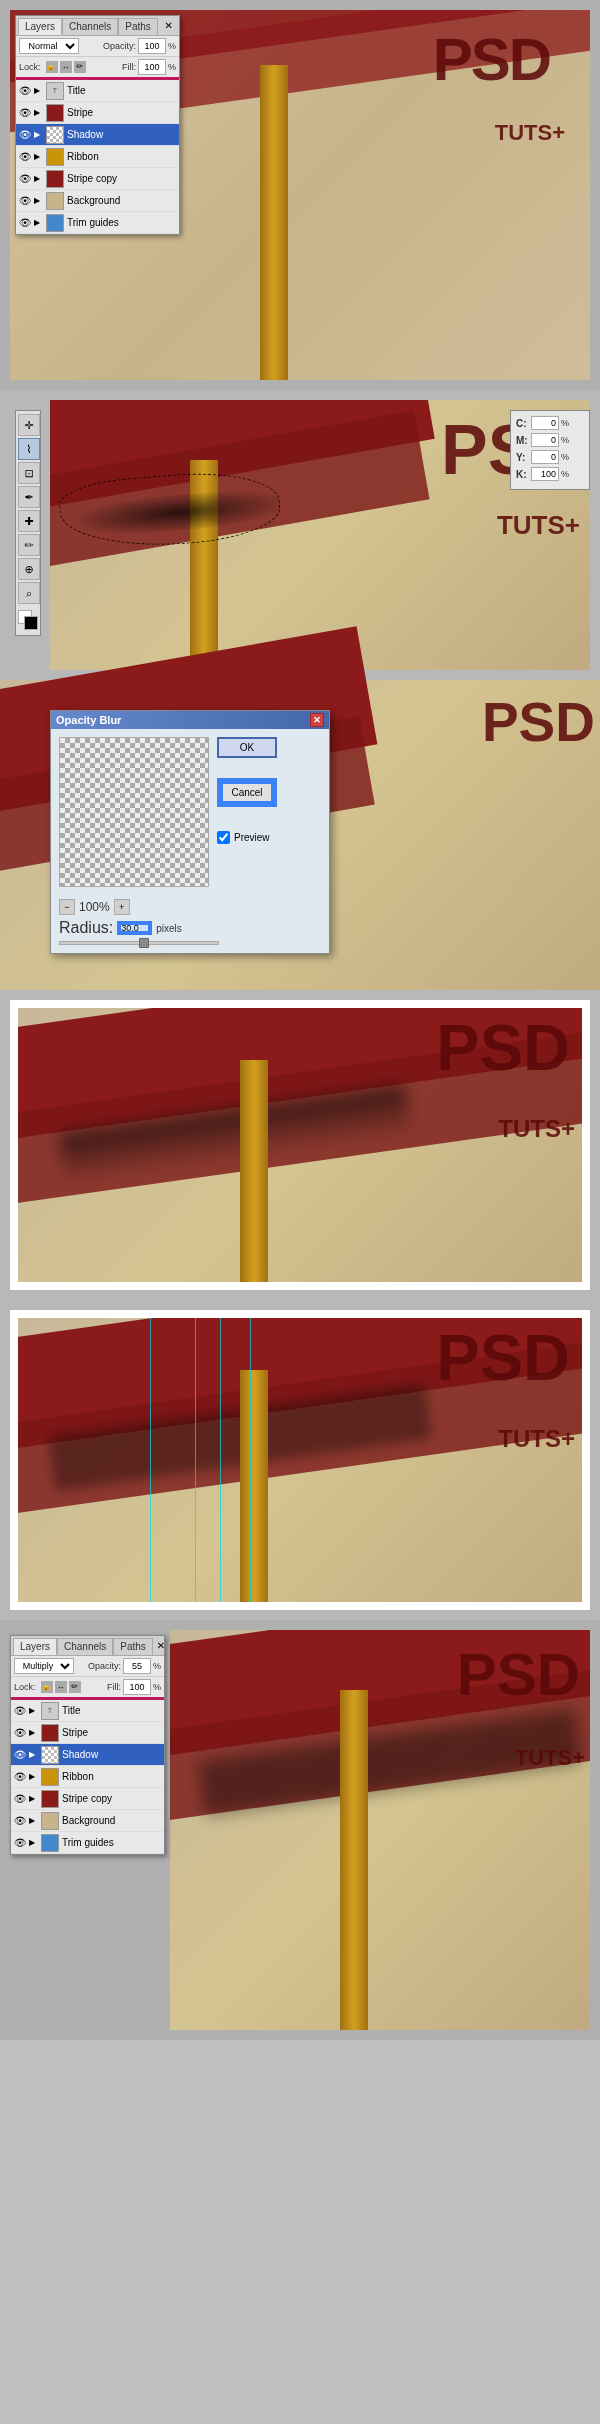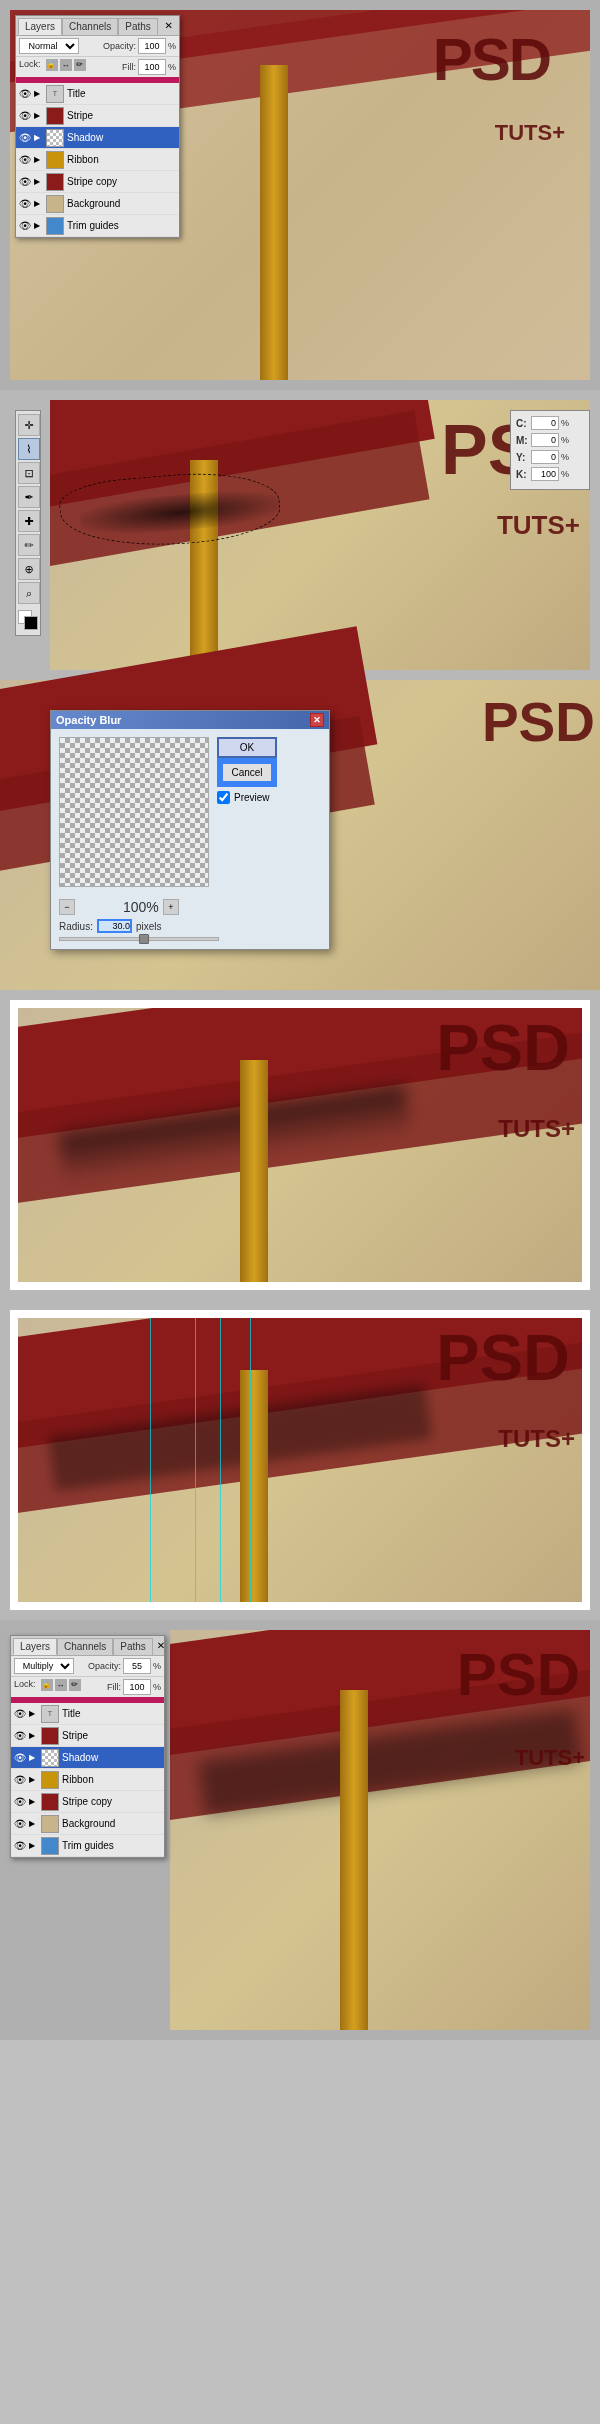--- a/index.html
+++ b/index.html
@@ -110,23 +110,23 @@
       width: 28px;
       height: 16px;
       border: 1px solid #aaa;
       background: white;
       font-size: 9px;
       text-align: center;
     }
 
     .lock-controls {
       display: flex;
-      align-items: flex-start;
+      align-items: center;
       padding: 2px 3px;
-      border-bottom: 6px solid #be185d;
+      border-bottom: 3px solid #be185d;
       gap: 2px;
     }
 
     .lock-label {
       font-size: 9px;
       color: #333;
       margin-right: 3px;
     }
 
     .lock-icon {
@@ -367,21 +367,21 @@
       width: 150px;
       height: 150px;
       border: 1px solid #aaa;
       background: repeating-conic-gradient(#ccc 0% 25%, white 0% 50%) 0 0 / 14px 14px;
       flex-shrink: 0;
     }
 
     .dialog-buttons {
       display: flex;
       flex-direction: column;
-      gap: 0;
+      gap: 20px;
       min-width: 60px;
     }
 
     .dialog-btn {
       padding: 3px 8px;
       font-size: 10px;
       background: #e0e0e0;
       border: 6px solid #3b82f6;
       cursor: pointer;
       text-align: center;
@@ -417,44 +417,43 @@
       background: #d0d0d0;
       border: 1px solid #aaa;
       font-size: 9px;
       cursor: pointer;
       display: flex;
       align-items: center;
       justify-content: center;
     }
 
     .zoom-value {
-      font-size: 14px;
+      font-size: 12px;
       color: #333;
-      margin-left: 44px;
     }
 
     .radius-row {
       display: flex;
       align-items: center;
       gap: 4px;
       margin-bottom: 4px;
     }
 
     .radius-label {
-      font-size: 10px;
+      font-size: 16px;
       color: #333;
     }
 
     .radius-input {
       width: 35px;
       height: 14px;
-      border: 2px solid #3b82f6;
+      border: 4px solid #3b82f6;
       background: #d0e4f8;
       font-size: 9px;
-      text-align: right;
+      text-align: left;
     }
 
     .radius-unit {
       font-size: 10px;
       color: #333;
     }
 
     .radius-slider {
       width: 160px;
       height: 4px;

